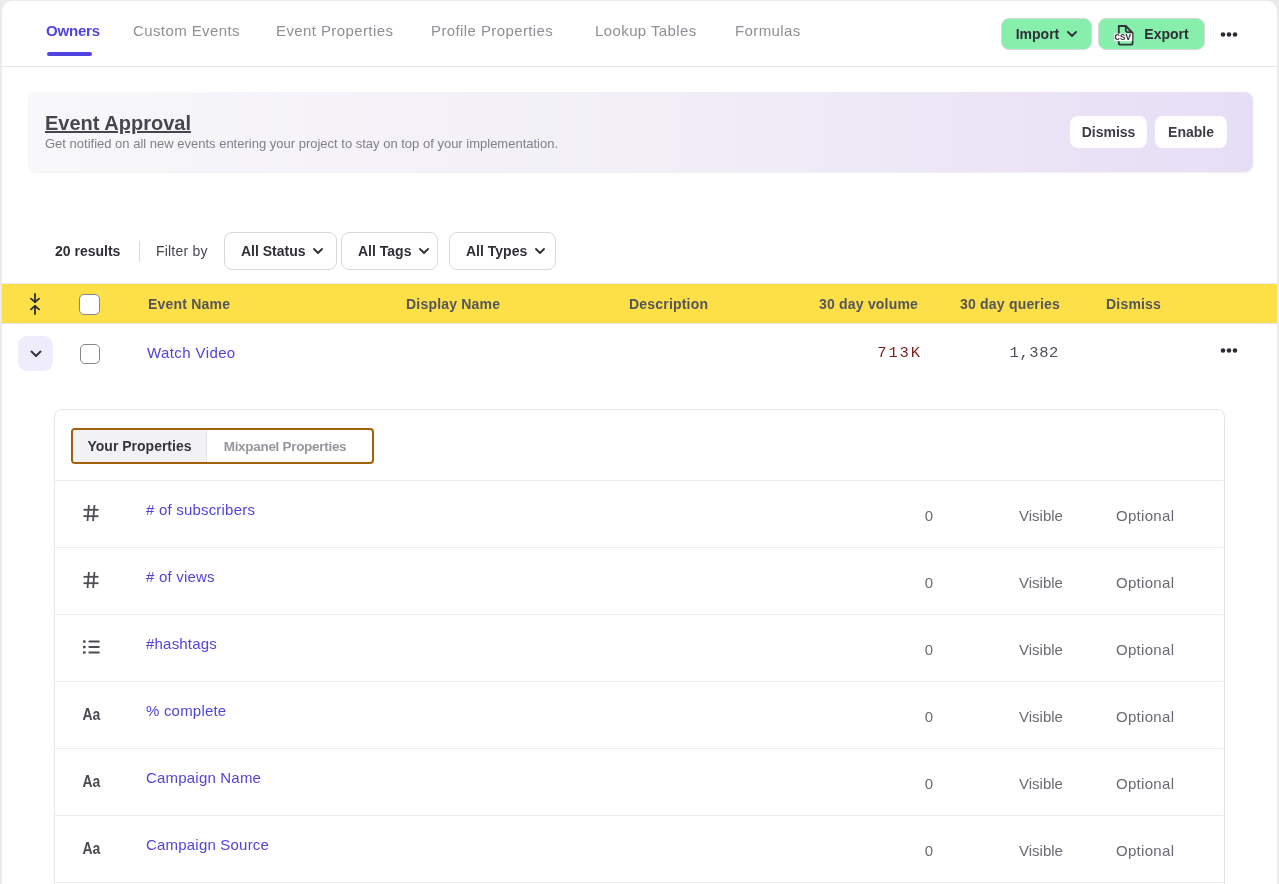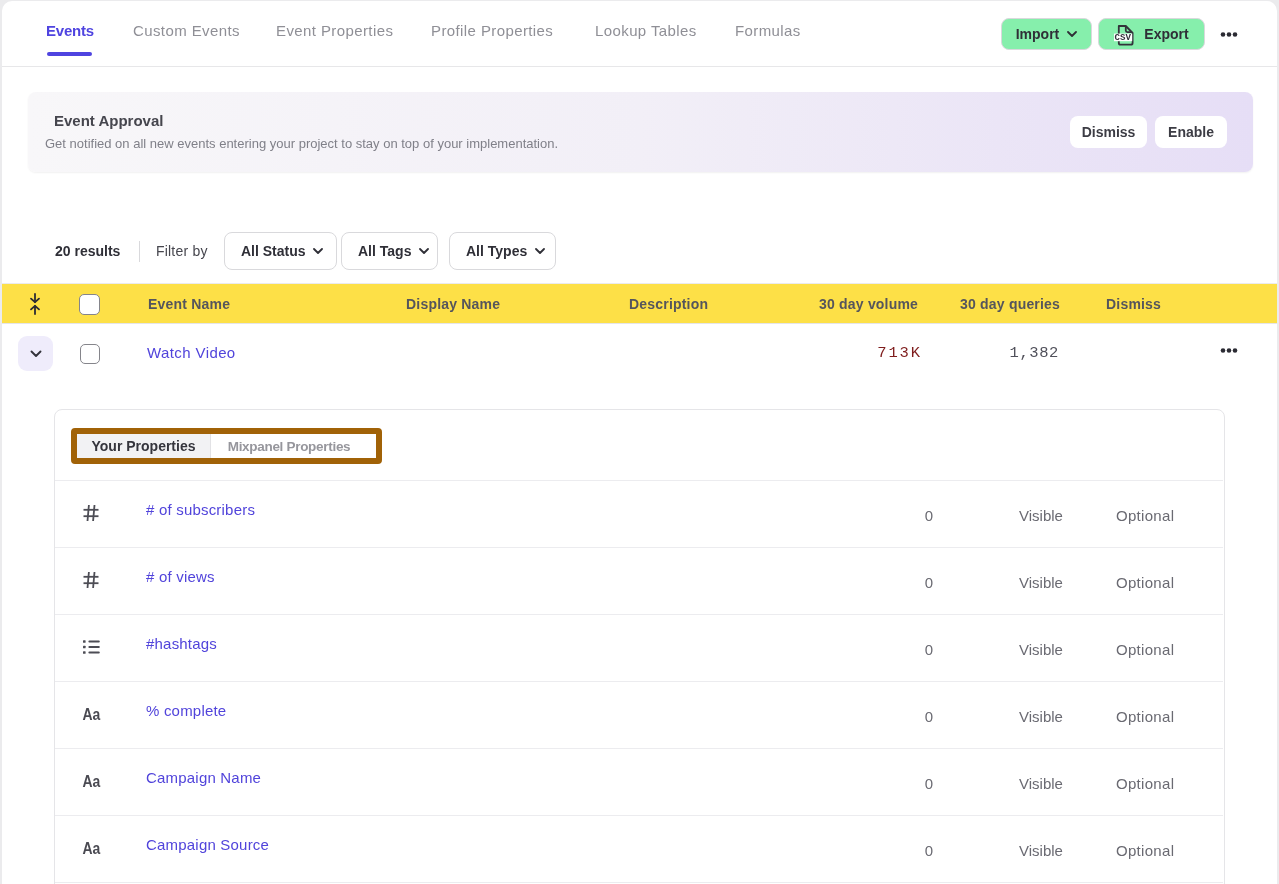--- a/index.html
+++ b/index.html
@@ -34,37 +34,37 @@
   .th { position:absolute; font-size:14px; font-weight:bold; letter-spacing:0.2px; color:#55555c; top:12px; white-space:nowrap; }
   .checkbox { position:absolute; width:21px; height:21px; border:1.5px solid #85858b; border-radius:5px; background:#fff; }
   .mono { font-family:"Liberation Mono", monospace; }
 
   .chevbtn { position:absolute; left:16px; top:335px; width:35px; height:35px; background:#efecfb; border-radius:9px; }
 
   
   .panel { position:absolute; left:52px; top:408px; width:1171px; height:500px;
            border:1px solid #e5e5e8; border-radius:8px; background:#fff; }
   .seg { position:absolute; left:16px; top:18px; height:36px; display:flex;
-         border:6px solid #a16207; border-radius:4px; overflow:hidden; background:#fff;justify-content:center; }
+         border:2px solid #a16207; border-radius:4px; overflow:hidden; background:#fff;justify-content:center; }
   .seg > div { display:flex; align-items:center; justify-content:center; font-size:14px; font-weight:bold; }
   .seg .on { background:#f2f2f4; color:#35353d; width:134px; border-right:1px solid #e2e2e5; }
   .seg .off { color:#96969c; width:165px; padding-right:9px; font-size:13.5px; letter-spacing:-0.3px; }
   .prow { position:absolute; left:0; width:1168px; height:67px; border-top:1px solid #ececef; }
   .pname { position:absolute; left:91px; top:20px; font-size:15px; letter-spacing:0.2px; color:#5144db; white-space:nowrap; }
   .pzero { position:absolute; left:854px; top:26px; width:24px; text-align:right; font-size:15px; color:#6a6a72; }
   .pvis  { position:absolute; left:964px; top:26px; font-size:15px; color:#6a6a72; }
   .popt  { position:absolute; left:1061px; top:26px; font-size:15px; letter-spacing:0.3px; color:#6a6a72; }
   .picon { position:absolute; left:18px; top:0; width:36px; height:64px; display:flex; align-items:center; justify-content:center; }
 </style>
 </head>
 <body>
 <div class="card">
 
   <div class="nav">
-    <span class="tab active" style="left:44px;">Events</span>
+    <span class="tab active" style="left:44px;">Owners</span>
     <span class="tab" style="left:131px;">Custom Events</span>
     <span class="tab" style="left:274px;">Event Properties</span>
     <span class="tab" style="left:429px;">Profile Properties</span>
     <span class="tab" style="left:593px;">Lookup Tables</span>
     <span class="tab" style="left:733px;text-align:right;">Formulas</span>
     <div class="underline"></div>
     <div class="btn" style="left:999px; top:17px; width:91px; height:32px;">
       Import
       <svg style="margin-left:8px;" width="10" height="6" viewBox="0 0 10 6">
           <path d="M1 1l4 4 4-4" fill="none" stroke="#2f2f37" stroke-width="1.8" stroke-linecap="round" stroke-linejoin="round"></path>
@@ -80,21 +80,21 @@
       Export
     </div>
     <svg class="abs" style="left:1218px; top:30px;" width="18" height="7" viewBox="0 0 18 7">
       <circle cx="3" cy="3.5" r="2.3" fill="#2b2b33"></circle>
         <circle cx="9" cy="3.5" r="2.3" fill="#2b2b33"></circle>
         <circle cx="15" cy="3.5" r="2.3" fill="#2b2b33"></circle>
     </svg>
   </div>
 
   <div class="banner">
-    <div class="abs" style="left:26px; top:20px; font-size:15px; font-weight:bold; color:#46464e;">Event Approval</div>
+    <div class="abs" style="left:17px; top:20px; font-size:20px; font-weight:bold; color:#46464e;text-decoration:underline;">Event Approval</div>
     <div class="abs" style="left:17px; top:44px; font-size:13px; color:#808089;">Get notified on all new events entering your project to stay on top of your implementation.</div>
     <div class="bannerbtn" style="left:1042px; top:24px; width:77px; height:32px;">Dismiss</div>
     <div class="bannerbtn" style="left:1127px; top:24px; width:72px; height:32px;">Enable</div>
   </div>
 
   <div class="abs" style="left:53px; top:242px; font-size:14px; font-weight:bold; color:#2f2f37;">20 results</div>
   <div class="abs" style="left:137px; top:240px; width:1px; height:21px; background:#d9d9dc;"></div>
   <div class="abs" style="left:154px; top:242px; font-size:14px; letter-spacing:0.2px; color:#46464e;">Filter by</div>
   <div class="drop" style="left:222px; width:113px; padding-left:16px;">All Status&nbsp;&nbsp;
     <svg width="10" height="6" viewBox="0 0 10 6">

